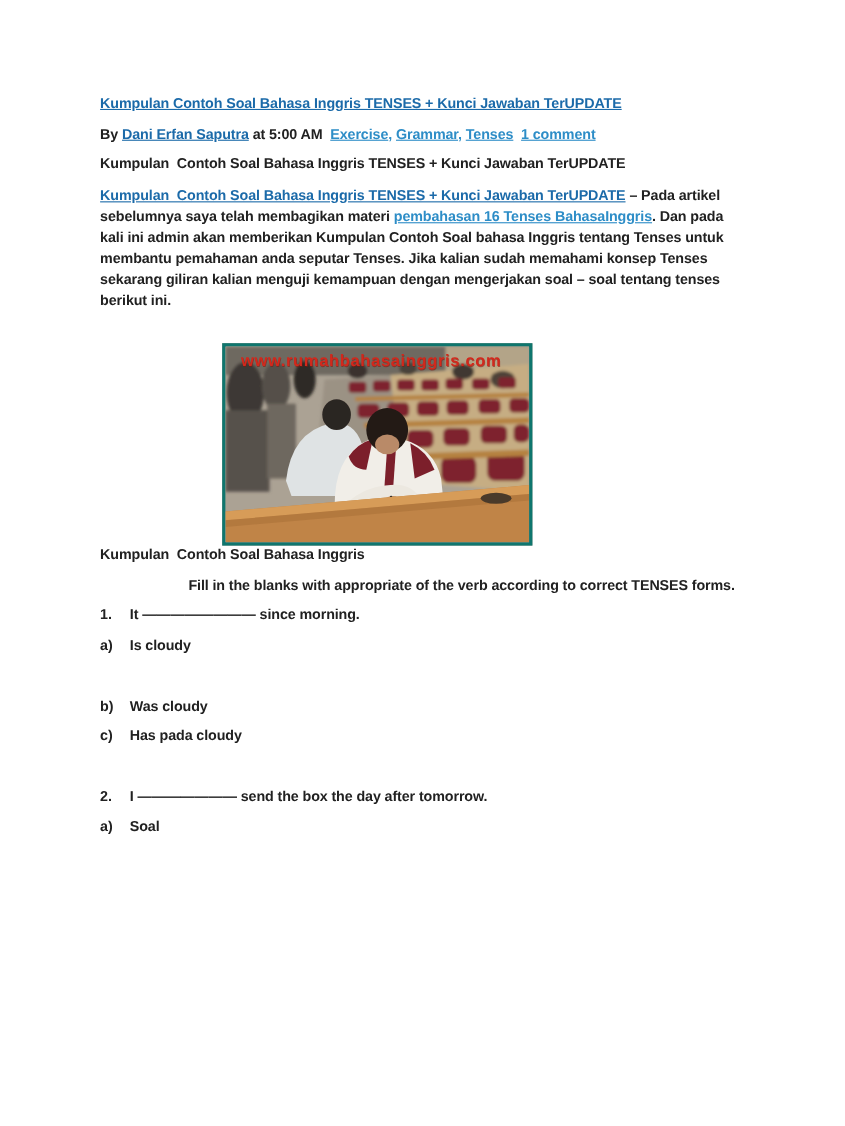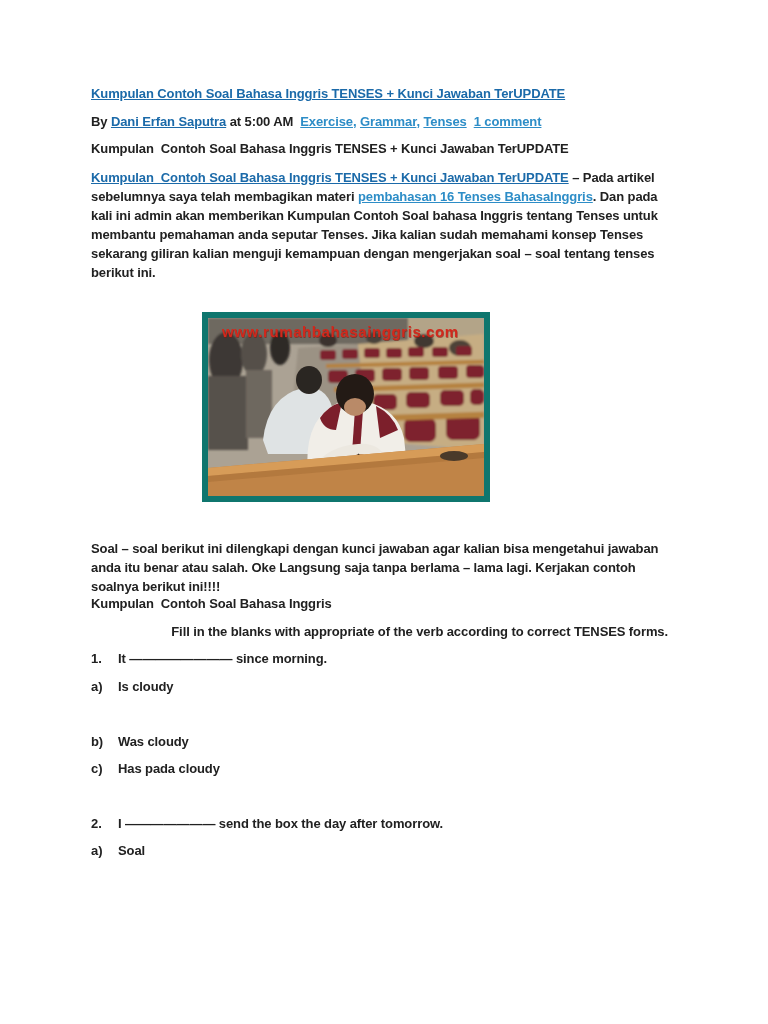--- a/index.html
+++ b/index.html
@@ -33,21 +33,21 @@
   .para{
     margin-top:12px;
     font-size:13px;line-height:19px;letter-spacing:-0.1px;
     white-space:pre-wrap;
   }
   .figure{
     margin-top:30px;
     margin-left:111px;
     width:276px;height:178px;
     position:relative;
-    border:6px solid #0f766e;
+    border:3px solid #0f766e;
     background:#aaa294;
   }
   .figure svg{display:block;width:276px;height:178px;}
   .watermark{
     position:absolute;
     top:5px;left:14px;
     font-size:15px;
     font-weight:700;
     letter-spacing:0.6px;
     color:var(--watermark-red);
@@ -153,21 +153,20 @@
           <path d="M0,150 L276,126 L276,178 L0,178 Z" fill="#c08447"></path>
           <path d="M0,150 L276,126 L276,134 L0,158 Z" fill="#d79c58"></path>
           <path d="M0,158 L276,134 L276,140 L0,164 Z" fill="#a66d35" opacity="0.5"></path>
           <ellipse cx="246" cy="138" rx="14" ry="5" fill="#4a3a2a"></ellipse>
         </g>
       </svg>
       <div class="watermark">www.rumahbahasainggris.com</div>
     </div>
 
 
-    <div class="para para2">Soal – soal berikut ini dilengkapi dengan kunci jawaban agar kalian bisa mengetahui jawaban anda itu benar atau salah. Oke Langsung saja tanpa berlama – lama lagi. Kerjakan contoh soalnya berikut ini!!!!</div>
 
     <div class="tline subheading">Kumpulan  Contoh Soal Bahasa Inggris</div>
 
     <div class="tline instruction">Fill in the blanks with appropriate of the verb according to correct TENSES forms.</div>
 
     <div class="qrow mt12">
         <span class="qnum">1.</span>
         <span class="qtext">It ———————— since morning.</span>
       </div>
 

